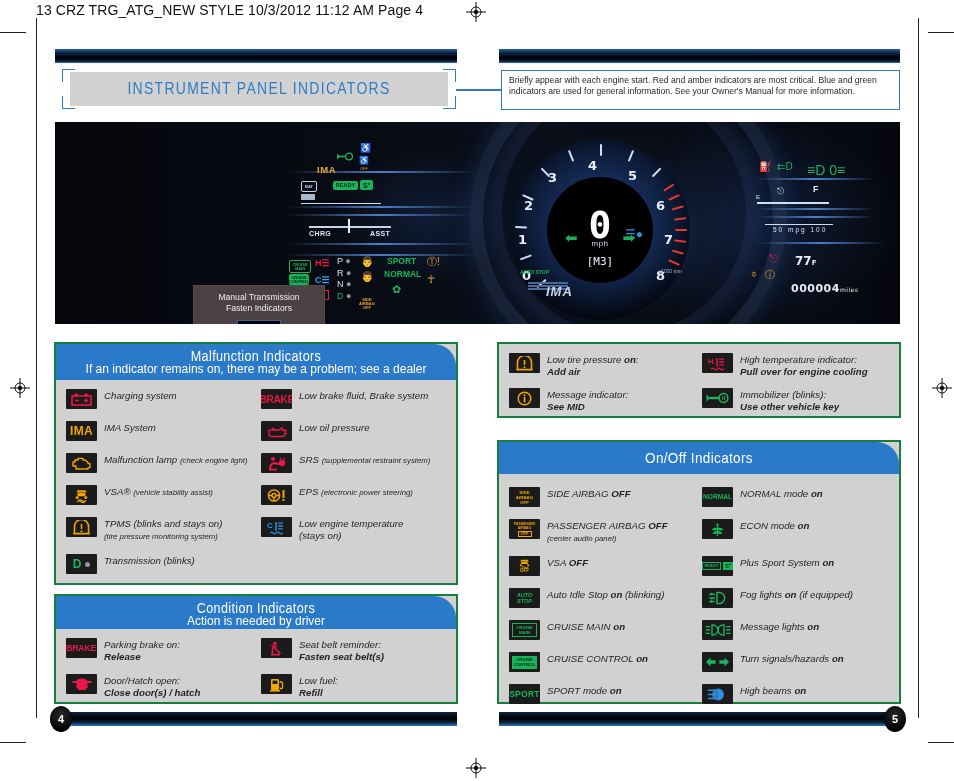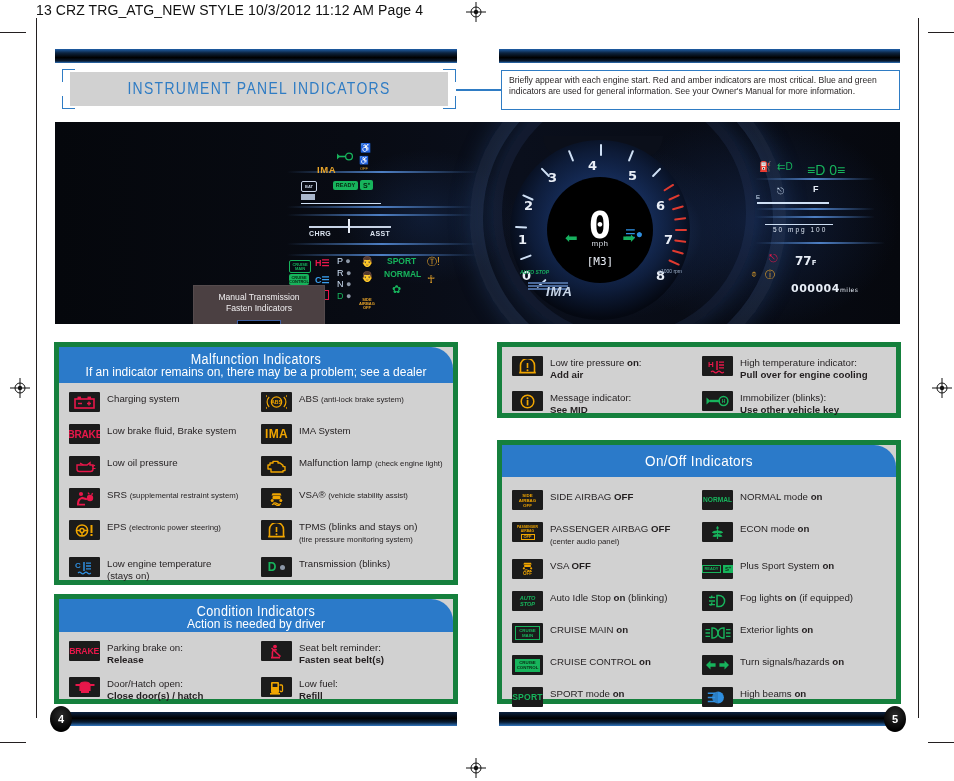--- a/index.html
+++ b/index.html
@@ -94,30 +94,30 @@
   .temp small{font-size:7px;}
 
   
   .callout{position:absolute;left:138px;top:163px;width:132px;height:152px;
            background:#4b4042;box-shadow:0 0 0 1px rgba(255,255,255,.06) inset;}
   .callout-title{margin:7px 0 0 0;text-align:center;font-size:8.6px;color:#f0eef0;line-height:11px;}
   .shift-box{margin:6px auto 0 auto;width:42px;height:58px;background:#000;
              border:1px solid #3d5ea0;display:flex;flex-direction:column;align-items:center;justify-content:center;}
 
   
-  .panel{position:absolute;background:#d1d1d1;border:5px solid #15803d;box-sizing:border-box;}
+  .panel{position:absolute;background:#d1d1d1;border:2px solid #15803d;box-sizing:border-box;}
   .panel-head{background:#2b7ac9;color:#fff;text-align:center;
               border-top-right-radius:22px;position:relative;}
   .panel-head .h1{font-family:"Liberation Sans Narrow","Liberation Sans",sans-serif;
                   font-size:14px;letter-spacing:.4px;padding-top:4px;transform:scaleX(.9);}
   .panel-head .h2{font-size:12px;padding-bottom:3px;line-height:11px;}
 
   .grid{display:grid;grid-template-columns:1fr 1fr;}
   .row{display:flex;align-items:flex-start;gap:7px;}
-  .row .txt{font-size:9.7px;line-height:11.6px;color:#231f20;padding-top:1px;}
+  .row .txt{font-size:9.7px;line-height:11.6px;color:#231f20;padding-top:1px;font-style:italic;}
   .row .txt .sub{font-size:7.8px;}
   .row .txt b{font-weight:bold;}
 
   
   .ic{width:31px;height:20px;background:#1b1b1b;flex:0 0 31px;border-radius:1px;
       display:flex;align-items:center;justify-content:center;position:relative;overflow:hidden;}
   .ic svg{display:block;}
   .ic .t{font-weight:bold;line-height:1;}
   .folio{position:absolute;width:22px;height:26px;border-radius:50%;
          background:radial-gradient(circle at 50% 35%,#2a2a2a 0%,#000 75%);
@@ -355,33 +355,20 @@
             <rect x="3.5" y="0.6" width="3.5" height="2.6" fill="#e8174a"></rect>
             <rect x="13.5" y="0.6" width="3.5" height="2.6" fill="#e8174a"></rect>
             <line x1="4" y1="7.5" x2="8" y2="7.5" stroke="#e8174a" stroke-width="1.5"></line>
             <line x1="13" y1="7.5" x2="17" y2="7.5" stroke="#e8174a" stroke-width="1.5"></line>
             <line x1="15" y1="5.5" x2="15" y2="9.5" stroke="#e8174a" stroke-width="1.5"></line>
           </svg>
       </span>
       <span class="txt"><span>Charging system</span> <span class="sub"></span></span>
     </div>
 
-    <div class="row">
-      <span class="ic">
-        <svg width="21" height="16" viewBox="0 0 21 16">
-            <circle cx="10.5" cy="8" r="5.2" fill="none" stroke="#f0a500" stroke-width="1.2"></circle>
-            <text x="10.5" y="10.4" font-size="5" fill="#f0a500" text-anchor="middle" font-family="Liberation Sans, sans-serif" font-weight="bold">ABS</text>
-            <path d="M3.2 3 A7 7 0 0 0 3.2 13" fill="none" stroke="#f0a500" stroke-width="1.2"></path>
-            <path d="M0.8 1.5 A9.5 9.5 0 0 0 0.8 14.5" fill="none" stroke="#f0a500" stroke-width="1.2"></path>
-            <path d="M17.8 3 A7 7 0 0 1 17.8 13" fill="none" stroke="#f0a500" stroke-width="1.2"></path>
-            <path d="M20.2 1.5 A9.5 9.5 0 0 1 20.2 14.5" fill="none" stroke="#f0a500" stroke-width="1.2"></path>
-          </svg>
-      </span>
-      <span class="txt"><span>ABS</span> <span class="sub">(anti-lock brake system)</span></span>
-    </div>
 
     <div class="row">
       <span class="ic">
         <span class="t" style="color:#e8174a;font-size:11px;letter-spacing:-.3px;transform:scaleX(.92);">BRAKE</span>
       </span>
       <span class="txt">Low brake fluid, Brake system</span>
     </div>
 
     <div class="row">
       <span class="ic">
@@ -694,21 +681,21 @@
             <path d="M7 1 h1 a5 5 0 0 1 0 10 h-1 z" fill="none" stroke="#17b45c" stroke-width="1.4"></path>
             <line x1="0.5" y1="2.6" x2="5" y2="2.6" stroke="#17b45c" stroke-width="1.3"></line>
             <line x1="0.5" y1="6" x2="5" y2="6" stroke="#17b45c" stroke-width="1.3"></line>
             <line x1="0.5" y1="9.4" x2="5" y2="9.4" stroke="#17b45c" stroke-width="1.3"></line>
             <path d="M19 1 h-1 a5 5 0 0 0 0 10 h1 z" fill="none" stroke="#17b45c" stroke-width="1.4"></path>
             <line x1="25.5" y1="2.6" x2="21" y2="2.6" stroke="#17b45c" stroke-width="1.3"></line>
             <line x1="25.5" y1="6" x2="21" y2="6" stroke="#17b45c" stroke-width="1.3"></line>
             <line x1="25.5" y1="9.4" x2="21" y2="9.4" stroke="#17b45c" stroke-width="1.3"></line>
           </svg>
       </span>
-      <span class="txt"><span>Exterior lights </span><b>on</b></span>
+      <span class="txt"><span>Message lights </span><b>on</b></span>
     </div>
 
     <div class="row">
       <span class="ic">
         <span class="t" style="background:#17b45c;color:#0a2a14;font-size:4.4px;line-height:5px;text-align:center;padding:1.5px 2px;">CRUISE<br>CONTROL</span>
       </span>
       <span class="txt"><span>CRUISE CONTROL </span><b>on</b></span>
     </div>
 
     <div class="row">

